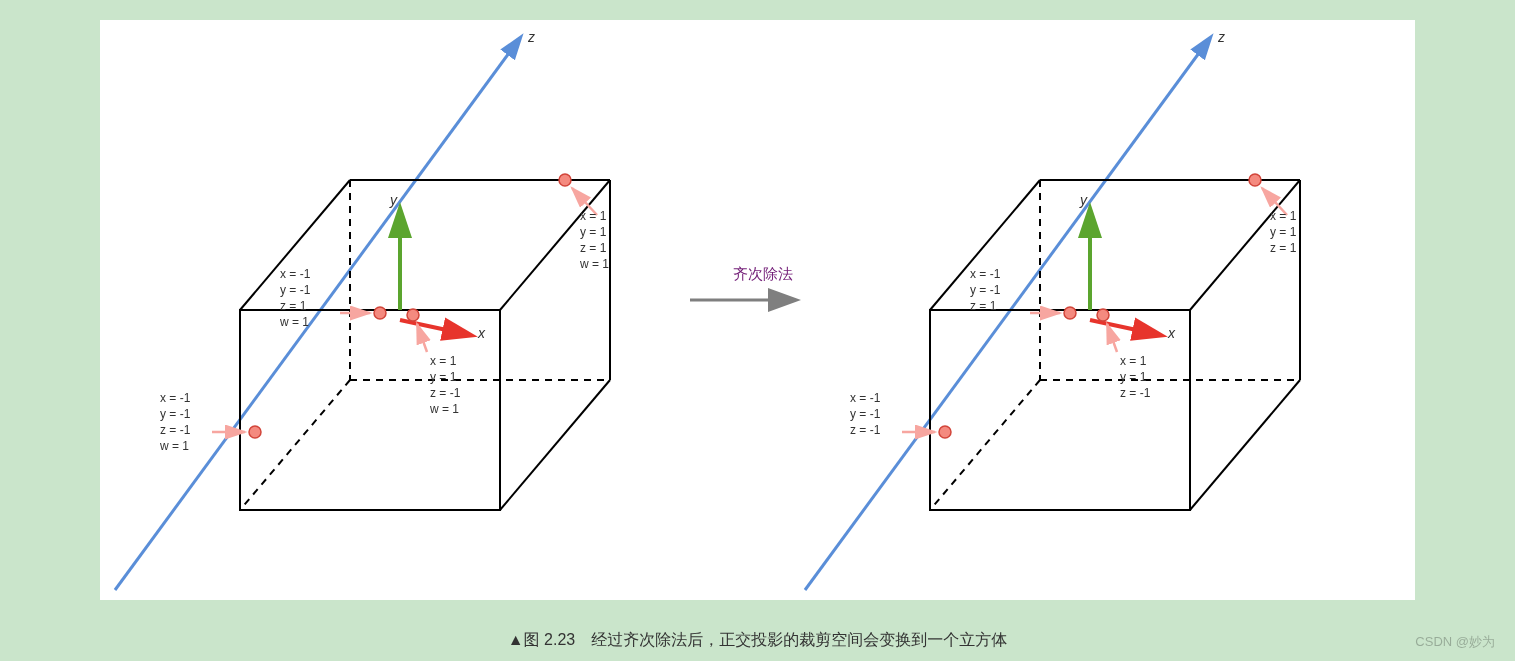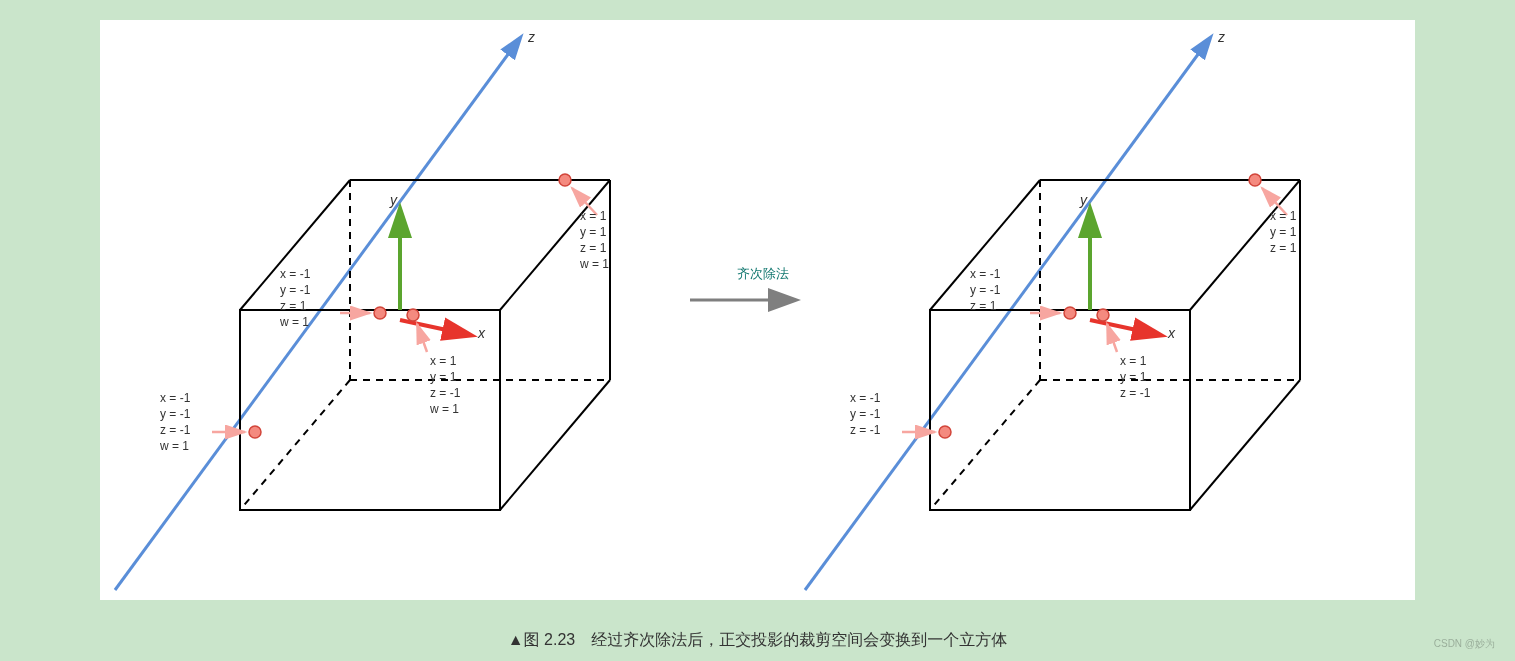--- a/index.html
+++ b/index.html
@@ -25,27 +25,27 @@
     width: 100%;
     text-align: center;
     font-size: 16px;
     color: #333;
   }
   .watermark {
     position: absolute;
     bottom: 10px;
     right: 20px;
     color: rgba(0,0,0,0.25);
-    font-size: 10px;
+    font-size: 13px;
     margin-top: 32px;
   }
   .transition-label {
     position: absolute;
-    font-size: 13px;
-    color: #0f766e;
+    font-size: 15px;
+    color: #701a75;
     text-align: center;
   }
   svg { display:block; }
   .coord-label {
     font-size: 12px;
     fill: #333;
     font-family: Arial, sans-serif;
   }
   .axis-label {
     font-size: 14px;

